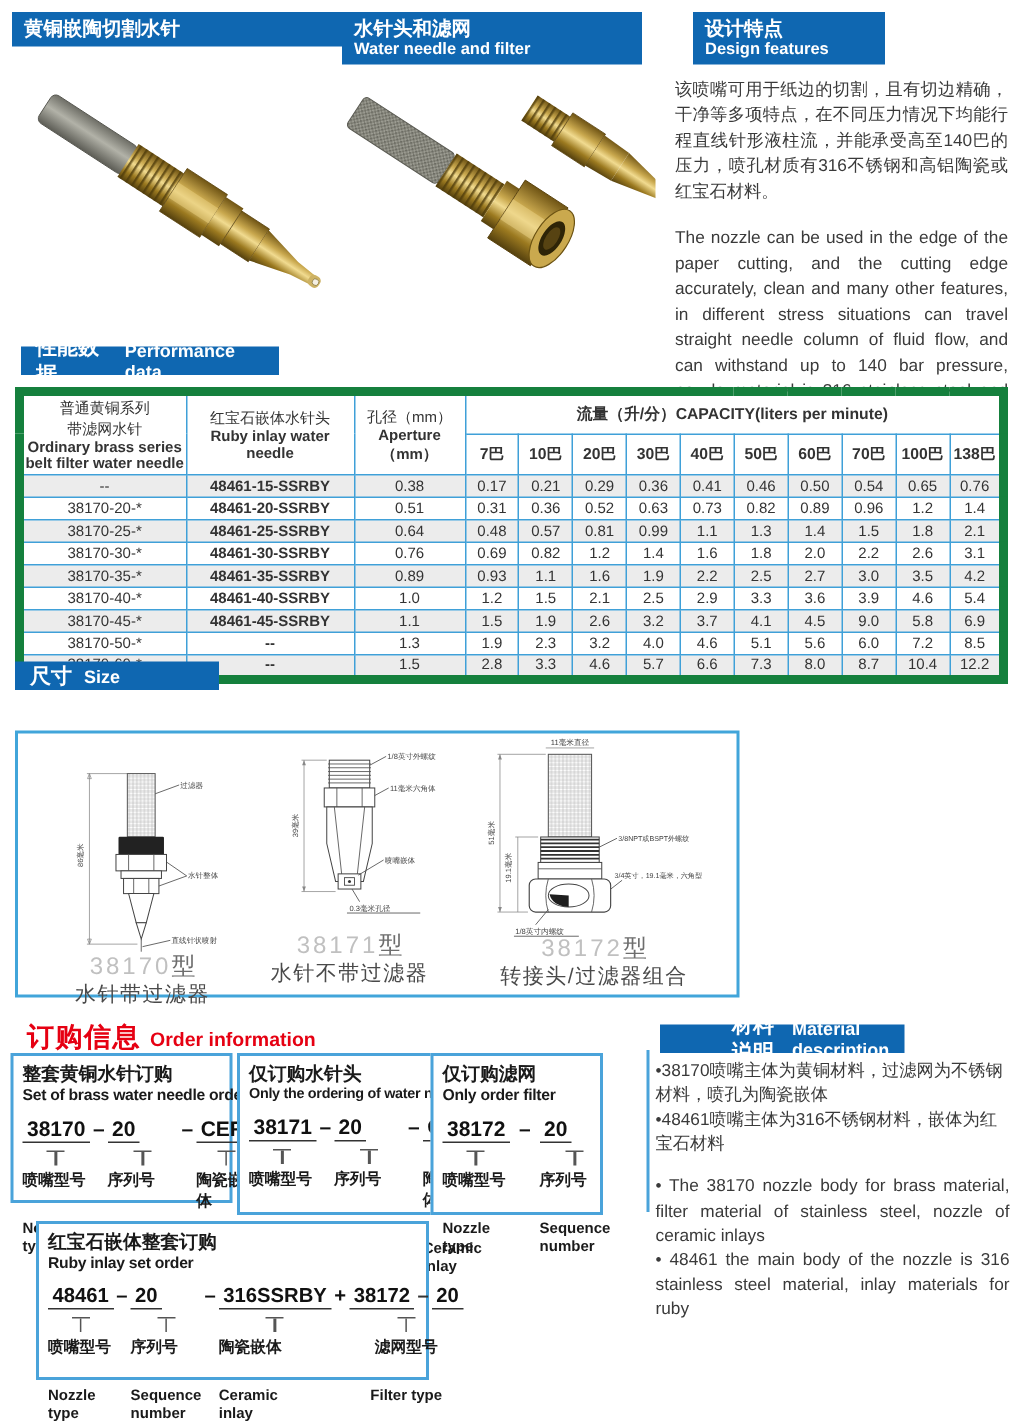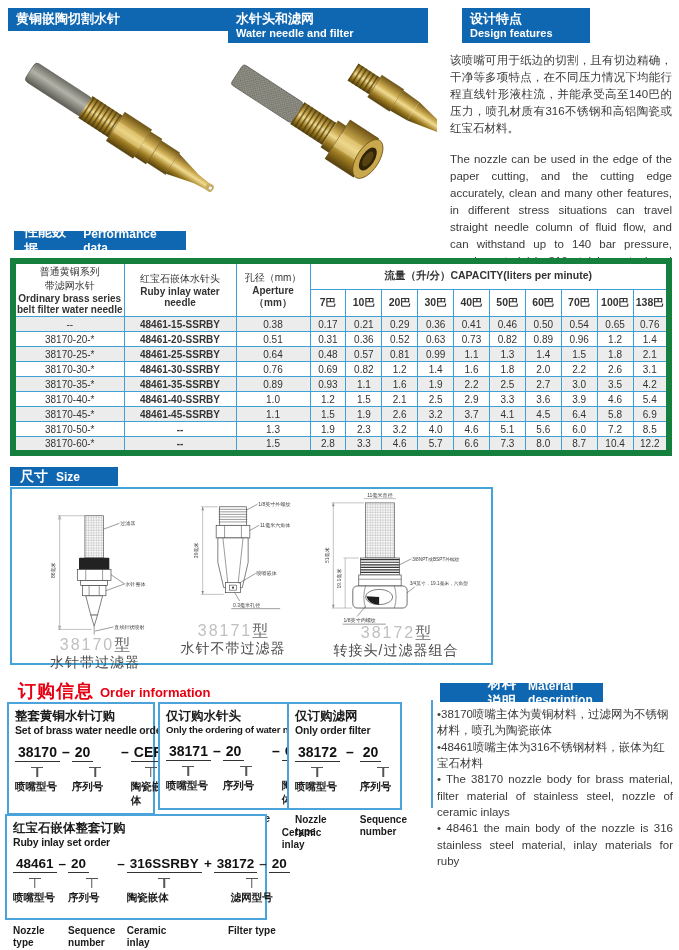--- a/index.html
+++ b/index.html
@@ -60,21 +60,21 @@
   .stem::after { content:""; position:absolute; left:50%; top:0; width:1.5px; height:9px; background:#555; transform:translateX(-50%); }
   .lab-zh { font-size:10.5px; font-weight:bold; margin-top:4px; color:#1a1a1a; }
   .lab-en { font-size:10px; font-weight:bold; line-height:1.2; color:#1a1a1a; max-width:58px;margin-top:20px; }
   .box4 .seg .code, .box4 .sep, .box4 .seg .grp .gsep { font-size:13.5px; }
 
   .vdivider { position:absolute; left:431px; top:700px; width:1.5px; height:108px; background:#4aa3da; }
 
   
   .mattext { position:absolute; left:437px; top:706px; width:236px; font-size:11.5px; line-height:1.42; color:#3a3a3a; }
   .mattext p.en { text-align:justify; }
-  .mattext p.gap { }
+  .mattext p.gap { margin-top:12px; }
 
   .footnote { position:absolute; left:10px; top:920px; width:665px; font-size:11.5px; color:#3a3a3a; line-height:1.25; }
   .footnote .zh { padding-left:18px; }
 </style>
 </head>
 <body>
 
 <div class="page">
 
   <div class="hbar" style="left:8px; top:8px; width:220px;">
@@ -293,21 +293,21 @@
           <td>38170-45-*</td>
           <td class="bold">48461-45-SSRBY</td>
           <td>1.1</td>
           <td>1.5</td>
           <td>1.9</td>
           <td>2.6</td>
           <td>3.2</td>
           <td>3.7</td>
           <td>4.1</td>
           <td>4.5</td>
-          <td>6.4</td>
+          <td>9.0</td>
           <td>5.8</td>
           <td>6.9</td>
         </tr>
         <tr>
           <td>38170-50-*</td>
           <td class="bold">--</td>
           <td>1.3</td>
           <td>1.9</td>
           <td>2.3</td>
           <td>3.2</td>
@@ -330,21 +330,21 @@
           <td>6.6</td>
           <td>7.3</td>
           <td>8.0</td>
           <td>8.7</td>
           <td>10.4</td>
           <td>12.2</td>
         </tr>
       </tbody>
   </table>
 
-  <div class="hbar-inline" style="left:10px; top:467px; width:108px;">
+  <div class="hbar-inline" style="left:10px; top:441px; width:136px;">
     <span class="zh">尺寸</span>
     <span class="en">Size</span>
   </div>
 
   <div class="sizebox">
     <defs></defs>
 
     
     <div class="diag" style="left:14px; top:20px; width:138px;">
       <svg width="132" height="128" viewBox="0 0 132 152">
@@ -446,21 +446,21 @@
       <div class="cap1"><span>38172</span><span class="suffix">型</span></div>
       <div class="cap2">转接头/过滤器组合</div>
     </div>
   </div>
 
   <div class="ordertitle">
     <span class="zh">订购信息</span>
     <span class="en">Order information</span>
   </div>
 
-  <div class="codebox" style="left:7px; top:702px; width:148px; height:113px;">
+  <div class="codebox" style="left:7px; top:702px; width:148px; height:100px;">
     <div class="t-zh">整套黄铜水针订购</div>
     <div class="t-en">Set of brass water needle order</div>
     <div class="code-row">
       <div class="seg">
         <span class="code">38170</span>
           <span class="stem"></span>
         <span class="lab-zh">喷嘴型号</span>
           <span class="lab-en">Nozzle type</span>
       </div>
       <span class="sep">–</span>
@@ -522,21 +522,21 @@
         <span class="code">20</span>
           <span class="stem"></span>
         <span class="lab-zh">序列号</span>
           <span class="lab-en">Sequence number</span>
       </div>
     </div>
   </div>
 
   <div class="vdivider"></div>
 
-  <div class="codebox box4" style="left:5px; top:814px; width:262px; height:106px;">
+  <div class="codebox box4" style="left:24px; top:814px; width:262px; height:106px;">
     <div class="t-zh">红宝石嵌体整套订购</div>
     <div class="t-en">Ruby inlay set order</div>
     <div class="code-row">
       <div class="seg">
         <span class="code">48461</span>
           <span class="stem"></span>
         <span class="lab-zh">喷嘴型号</span>
           <span class="lab-en">Nozzle type</span>
       </div>
       <span class="sep">–</span>

